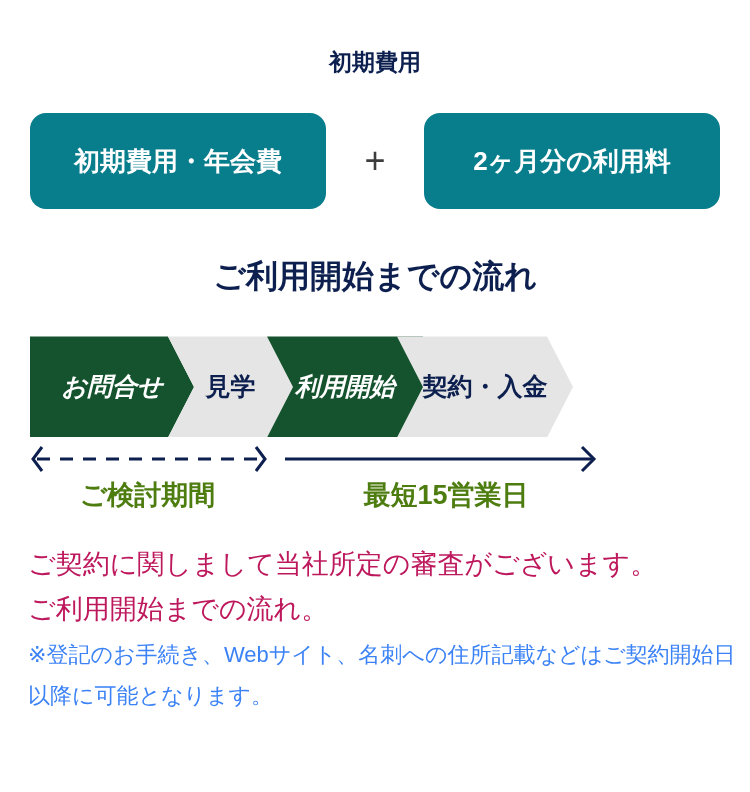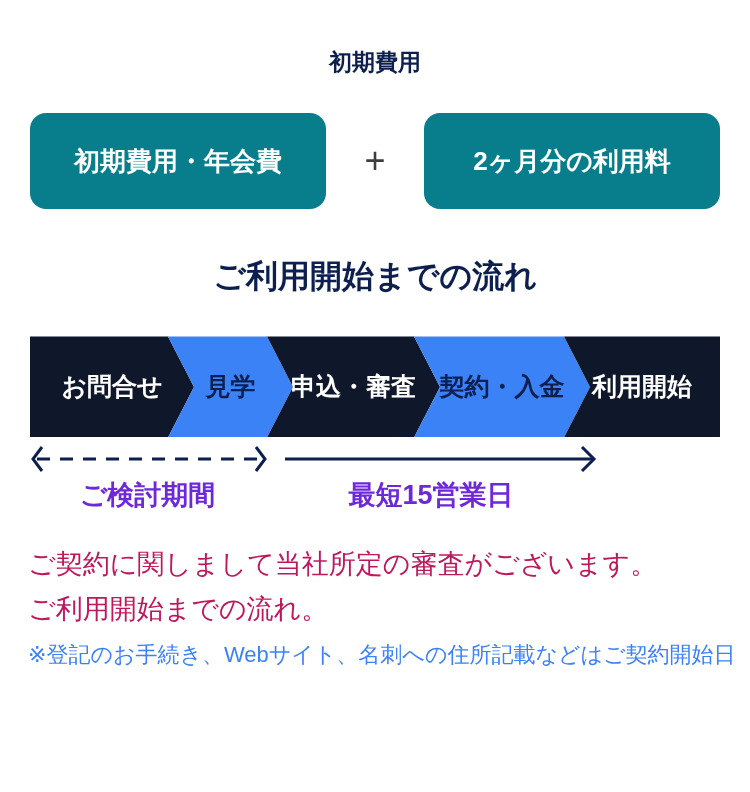--- a/index.html
+++ b/index.html
@@ -38,41 +38,41 @@
   }
   .flow-bar {
     margin: 42px 30px 0; height: 101px;
     display: flex; align-items: stretch;
   }
   .step {
     display: flex; align-items: center; justify-content: center;
     height: 101px; font-size: 25px; font-weight: 700; white-space: nowrap;
   }
   .step + .step { margin-left: -26px; }
-  .step.dark  { background: #0f172a; color: #ffffff; }
-  .step.light { background: #3b82f6; color: #0c1f4e; }
+  .step.dark  { background: #14532d; color: #ffffff; font-style: italic; }
+  .step.light { background: #e5e5e5; color: #0c1f4e; }
   .s1 { width: 164px;
     clip-path: polygon(0 0, calc(100% - 26px) 0, 100% 50%, calc(100% - 26px) 100%, 0 100%); }
   .s2 { width: 125px; }
   .s3 { width: 173px; }
   .s4 { width: 176px; }
   .s2, .s3, .s4 {
     clip-path: polygon(0 0, calc(100% - 26px) 0, 100% 50%, calc(100% - 26px) 100%, 0 100%, 26px 50%); }
   .s5 { width: 156px;
     clip-path: polygon(0 0, 100% 0, 100% 100%, 0 100%, 26px 50%); }
 
   .arrows-wrap { margin: 5px 30px 0; height: 34px; }
   .period-labels { position: relative; margin: 2px 30px 0; height: 34px; }
   .plabel {
     position: absolute; top: 0; text-align: center;
-    font-size: 27px; font-weight: 700; color: #6d28d9; line-height: 34px;
+    font-size: 27px; font-weight: 700; color: #4d7c0f; line-height: 34px;
     white-space: nowrap;
   }
   .plabel.p1 { left: 0; width: 235px; }
-  .plabel.p2 { left: 246px; width: 310px; }
+  .plabel.p2 { left: 261px; width: 310px; }
 
   
   .notes-main { margin: 30px 28px 0; }
   .note-line {
     font-size: 27px; line-height: 45px; color: #be185d; white-space: nowrap;
   }
   .notes-sub { margin: 2px 28px 0; }
   .subnote-line {
     font-size: 22px; line-height: 41px; color: #3b82f6; white-space: nowrap;
   }
@@ -88,23 +88,22 @@
     <div class="cost-box">初期費用・年会費</div>
     <div class="plus">+</div>
     <div class="cost-box">2ヶ月分の利用料</div>
   </div>
 
   <h2 class="title-2">ご利用開始までの流れ</h2>
 
   <div class="flow-bar">
     <div class="step s1 dark">お問合せ</div>
     <div class="step s2 light">見学</div>
-    <div class="step s3 dark">申込・審査</div>
+    <div class="step s5 dark">利用開始</div>
     <div class="step s4 light">契約・入金</div>
-    <div class="step s5 dark">利用開始</div>
   </div>
 
   <div class="arrows-wrap">
     <svg width="690" height="34" viewBox="0 0 690 34">
       <g stroke="#0c1f4e" stroke-width="3" fill="none">
         <polyline points="12,5 3,17 12,29"></polyline>
         <line x1="7" y1="17" x2="229" y2="17" stroke-dasharray="13 10"></line>
         <polyline points="226,5 235,17 226,29"></polyline>
         <line x1="255" y1="17" x2="563" y2="17"></line>
         <polyline points="552,5 564,17 552,29"></polyline>
@@ -117,15 +116,16 @@
     <div class="plabel p2">最短15営業日</div>
   </div>
 
   <div class="notes-main">
     <div class="note-line">ご契約に関しまして当社所定の審査がございます。</div>
     <div class="note-line">ご利用開始までの流れ。</div>
   </div>
 
   <div class="notes-sub">
     <div class="subnote-line">※登記のお手続き、Webサイト、名刺への住所記載などはご契約開始日</div>
+    <div class="subnote-line">以降に可能となります。</div>
   </div>
 
 </div>
 
 </body></html>

